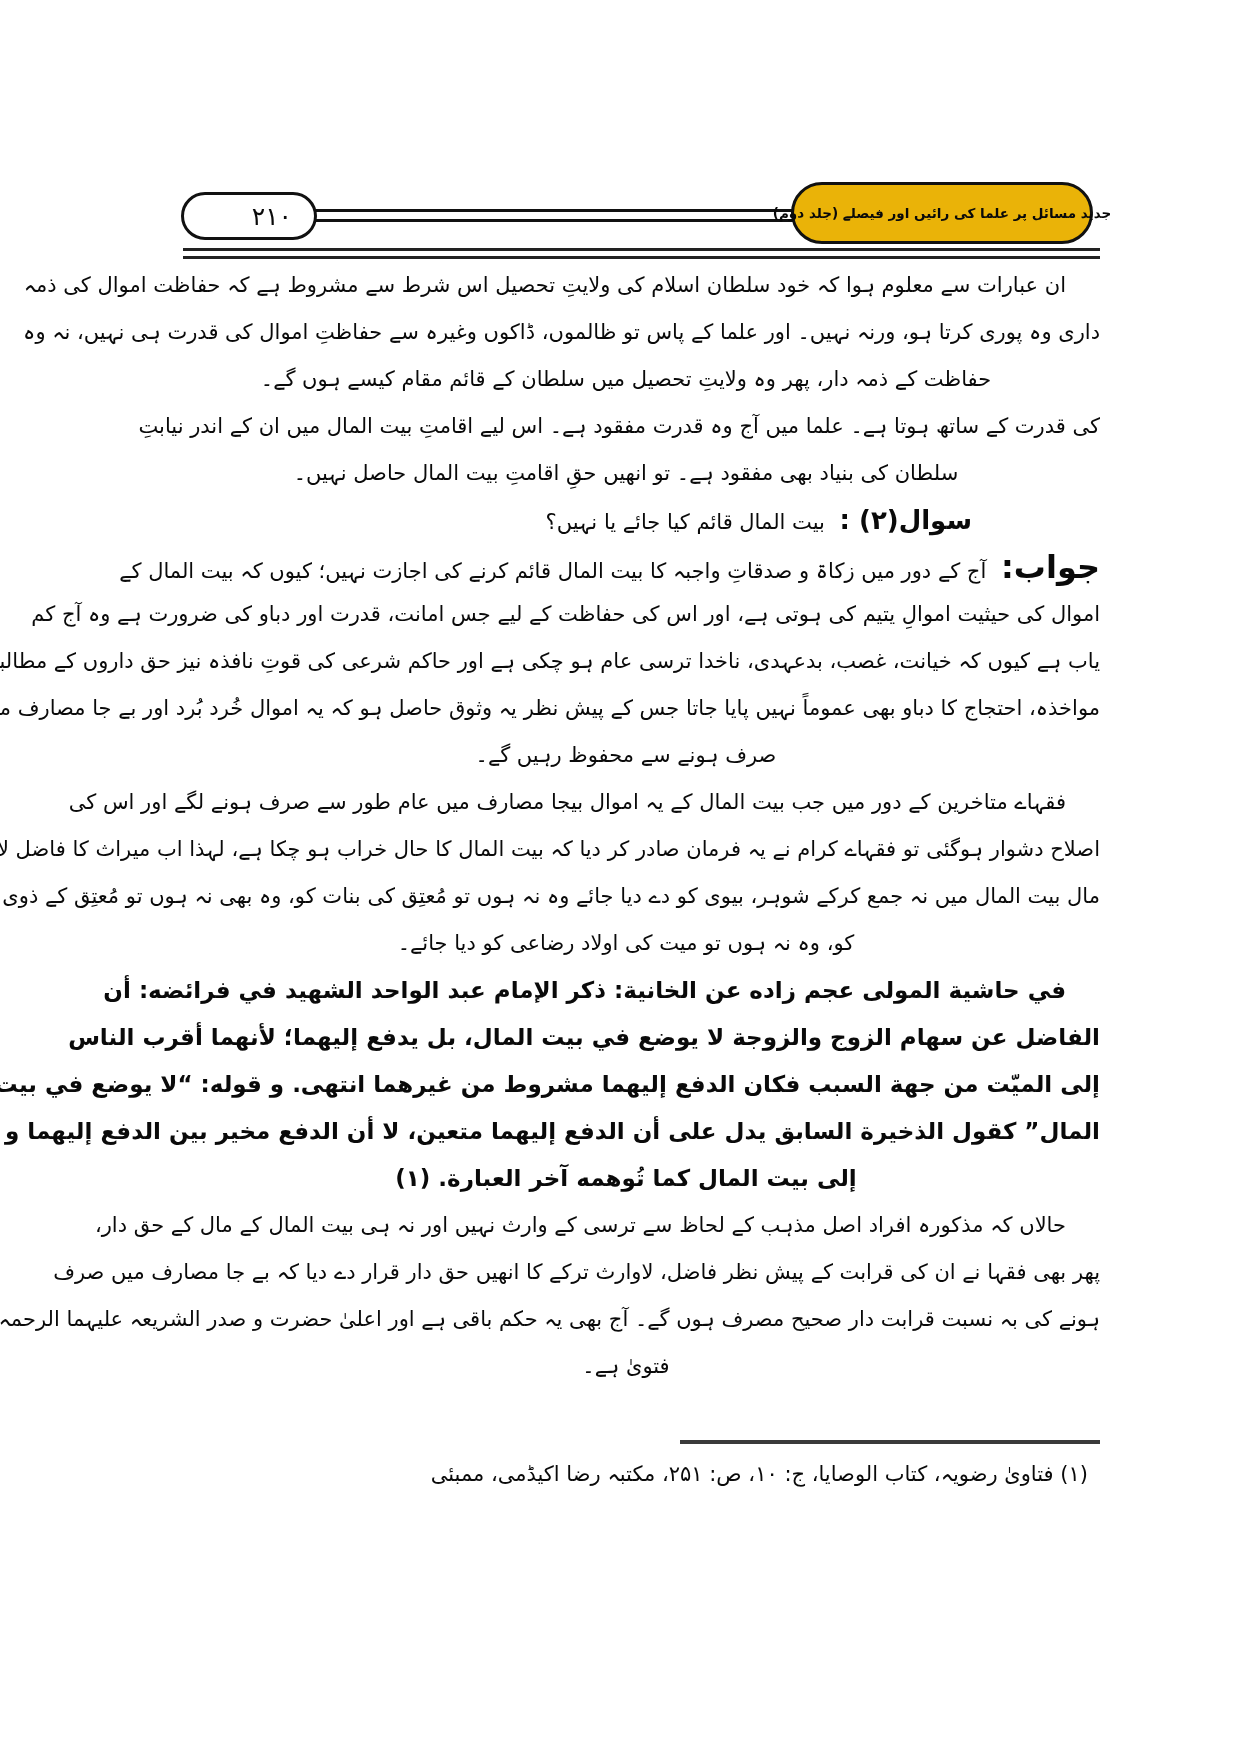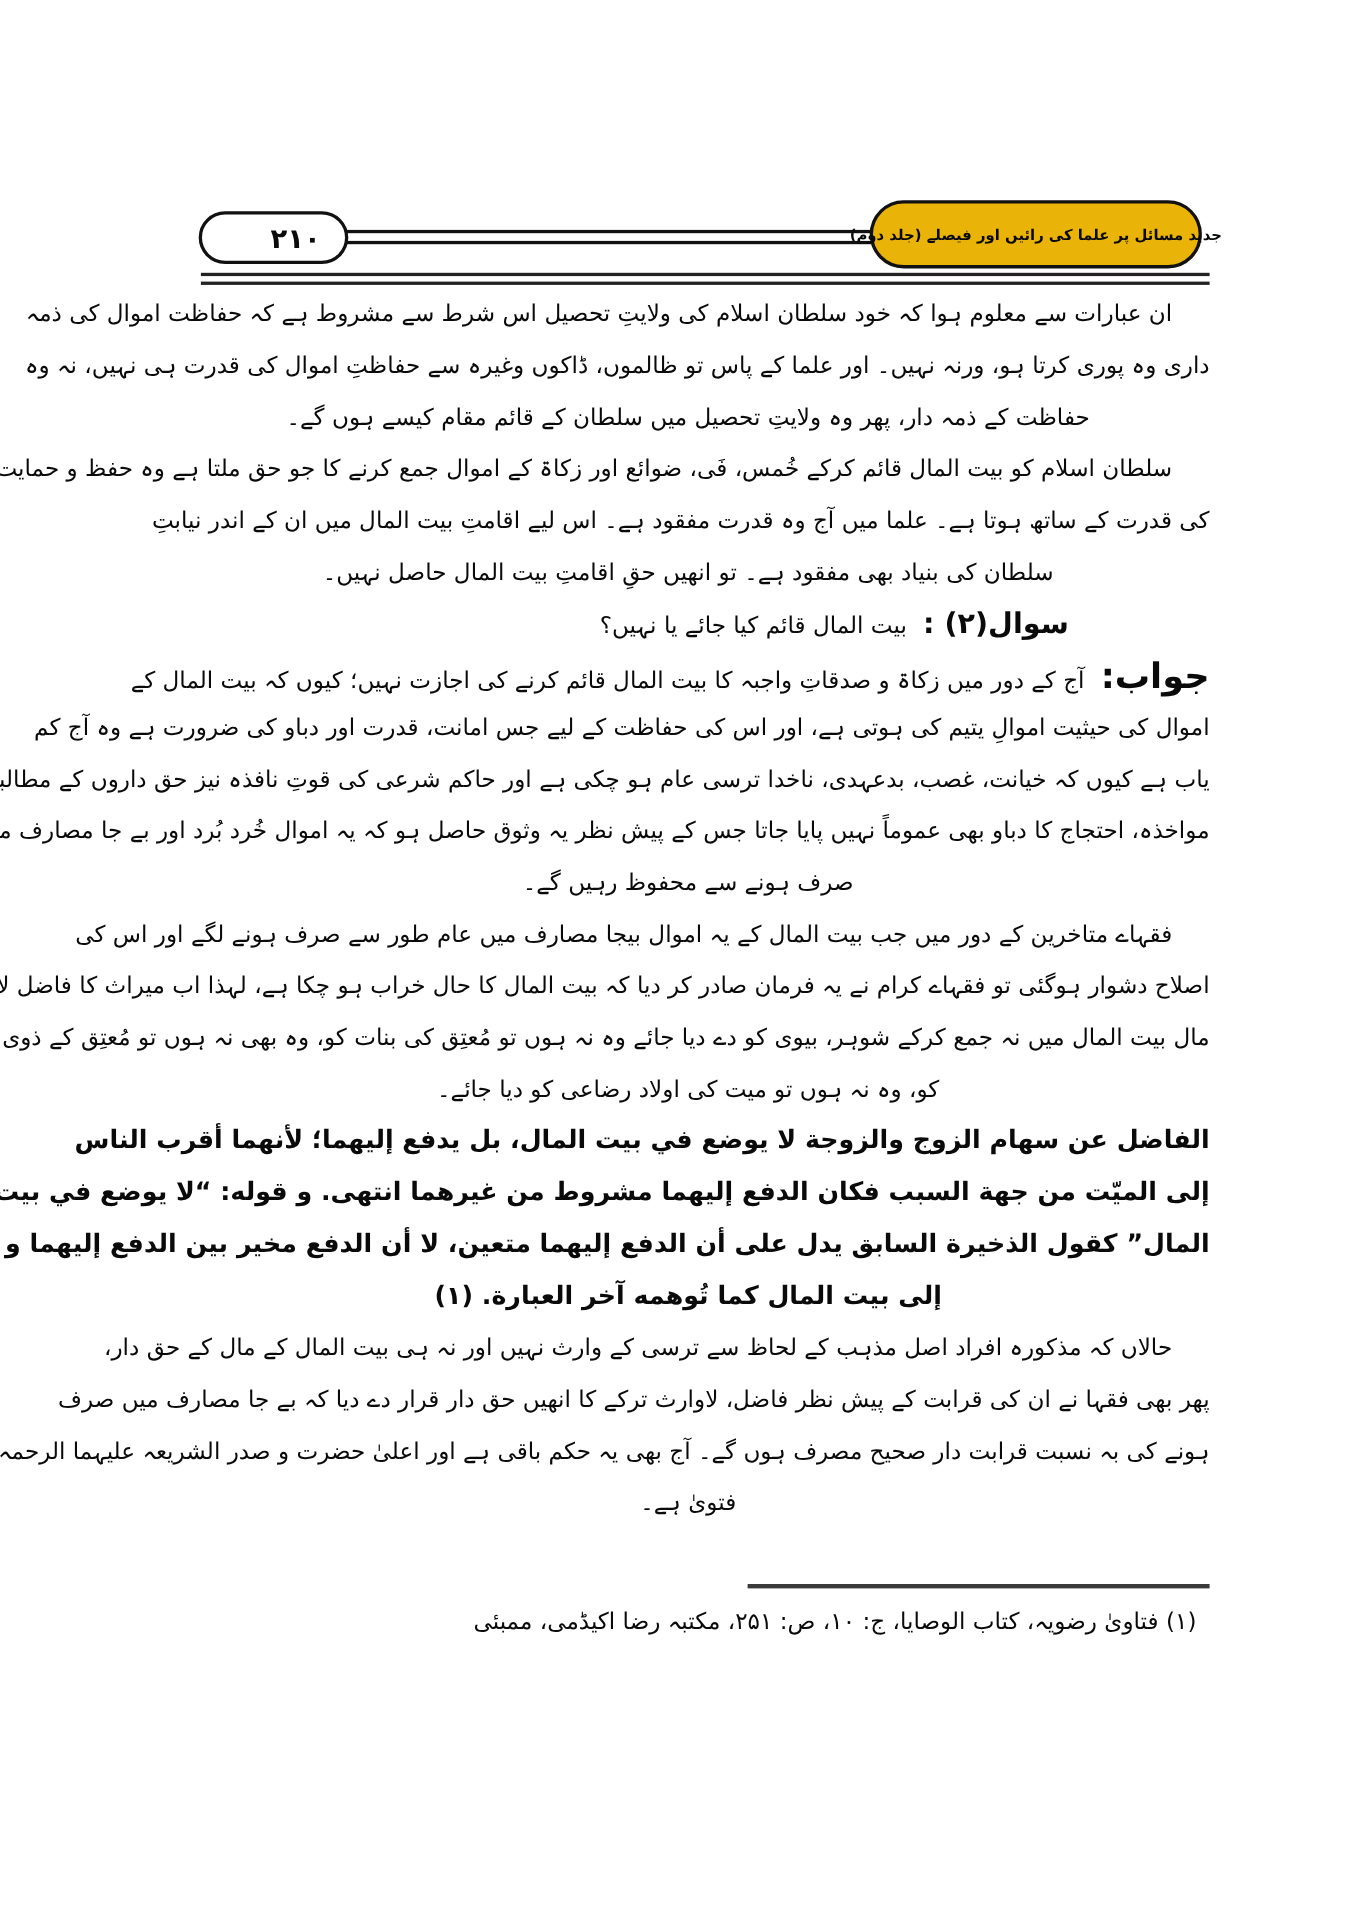--- a/index.html
+++ b/index.html
@@ -13,21 +13,21 @@
     overflow:hidden;
   }
   
   .pagenum-pill{
     position:absolute;left:181px;top:192px;
     width:108px;height:42px;
     border:3px solid #111;border-radius:24px;
     display:flex;align-items:center;
     padding-right:22px;
     direction:rtl;
-    font-size:25px;font-weight:bold;
+    font-size:25px;font-weight:normal;
     background:#fff;z-index:2;
   }
   .connector-rule{
     position:absolute;left:291px;top:209px;
     width:502px;height:7px;
     border-top:3px solid #111;border-bottom:3px solid #111;
     z-index:1;
   }
   .title-cartouche{
     position:absolute;left:791px;top:182px;
@@ -90,21 +90,20 @@
 
   <div class="body-text">
 
     <div>
       <div class="line jl fl">ان عبارات سے معلوم ہوا کہ خود سلطان اسلام کی ولایتِ تحصیل اس شرط سے مشروط ہے کہ حفاظت اموال کی ذمہ</div>
       <div class="line jl">داری وہ پوری کرتا ہو، ورنہ نہیں۔ اور علما کے پاس تو ظالموں، ڈاکوں وغیرہ سے حفاظتِ اموال کی قدرت ہی نہیں، نہ وہ</div>
       <div class="line cl">حفاظت کے ذمہ دار، پھر وہ ولایتِ تحصیل میں سلطان کے قائم مقام کیسے ہوں گے۔</div>
     </div>
 
     <div>
-      <div class="line jl fl">سلطان اسلام کو بیت المال قائم کرکے خُمس، فَی، ضوائع اور زکاۃ کے اموال جمع کرنے کا جو حق ملتا ہے وہ حفظ و حمایت</div>
       <div class="line jl">کی قدرت کے ساتھ ہوتا ہے۔ علما میں آج وہ قدرت مفقود ہے۔ اس لیے اقامتِ بیت المال میں ان کے اندر نیابتِ</div>
       <div class="line cl">سلطان کی بنیاد بھی مفقود ہے۔ تو انھیں حقِ اقامتِ بیت المال حاصل نہیں۔</div>
     </div>
 
     <div class="line q-line">
       <span class="q-label">سوال(۲) :</span>
       <span>بیت المال قائم کیا جائے یا نہیں؟</span>
     </div>
 
     <div>
@@ -119,20 +118,21 @@
     </div>
 
     <div>
       <div class="line jl fl">فقہاے متاخرین کے دور میں جب بیت المال کے یہ اموال بیجا مصارف میں عام طور سے صرف ہونے لگے اور اس کی</div>
       <div class="line jl">اصلاح دشوار ہوگئی تو فقہاے کرام نے یہ فرمان صادر کر دیا کہ بیت المال کا حال خراب ہو چکا ہے، لہذا اب میراث کا فاضل لاوارث</div>
       <div class="line jl">مال بیت المال میں نہ جمع کرکے شوہر، بیوی کو دے دیا جائے وہ نہ ہوں تو مُعتِق کی بنات کو، وہ بھی نہ ہوں تو مُعتِق کے ذوی الارحام</div>
       <div class="line cl">کو، وہ نہ ہوں تو میت کی اولاد رضاعی کو دیا جائے۔</div>
     </div>
 
     <div>
+      <div class="line jl ar fl">في حاشية المولى عجم زاده عن الخانية: ذكر الإمام عبد الواحد الشهيد في فرائضه: أن</div>
       <div class="line jl ar">الفاضل عن سهام الزوج والزوجة لا يوضع في بيت المال، بل يدفع إليهما؛ لأنهما أقرب الناس</div>
       <div class="line jl ar">إلى الميّت من جهة السبب فكان الدفع إليهما مشروط من غيرهما انتهى. و قوله: “لا يوضع في بيت</div>
       <div class="line jl ar">المال” كقول الذخيرة السابق يدل على أن الدفع إليهما متعين، لا أن الدفع مخير بين الدفع إليهما و</div>
       <div class="line cl ar">إلى بيت المال كما تُوهمه آخر العبارة. (١)</div>
     </div>
 
     <div>
       <div class="line jl fl">حالاں کہ مذکورہ افراد اصل مذہب کے لحاظ سے ترسی کے وارث نہیں اور نہ ہی بیت المال کے مال کے حق دار،</div>
       <div class="line jl">پھر بھی فقہا نے ان کی قرابت کے پیش نظر فاضل، لاوارث ترکے کا انھیں حق دار قرار دے دیا کہ بے جا مصارف میں صرف</div>
       <div class="line jl">ہونے کی بہ نسبت قرابت دار صحیح مصرف ہوں گے۔ آج بھی یہ حکم باقی ہے اور اعلیٰ حضرت و صدر الشریعہ علیہما الرحمہ کا یہی</div>

